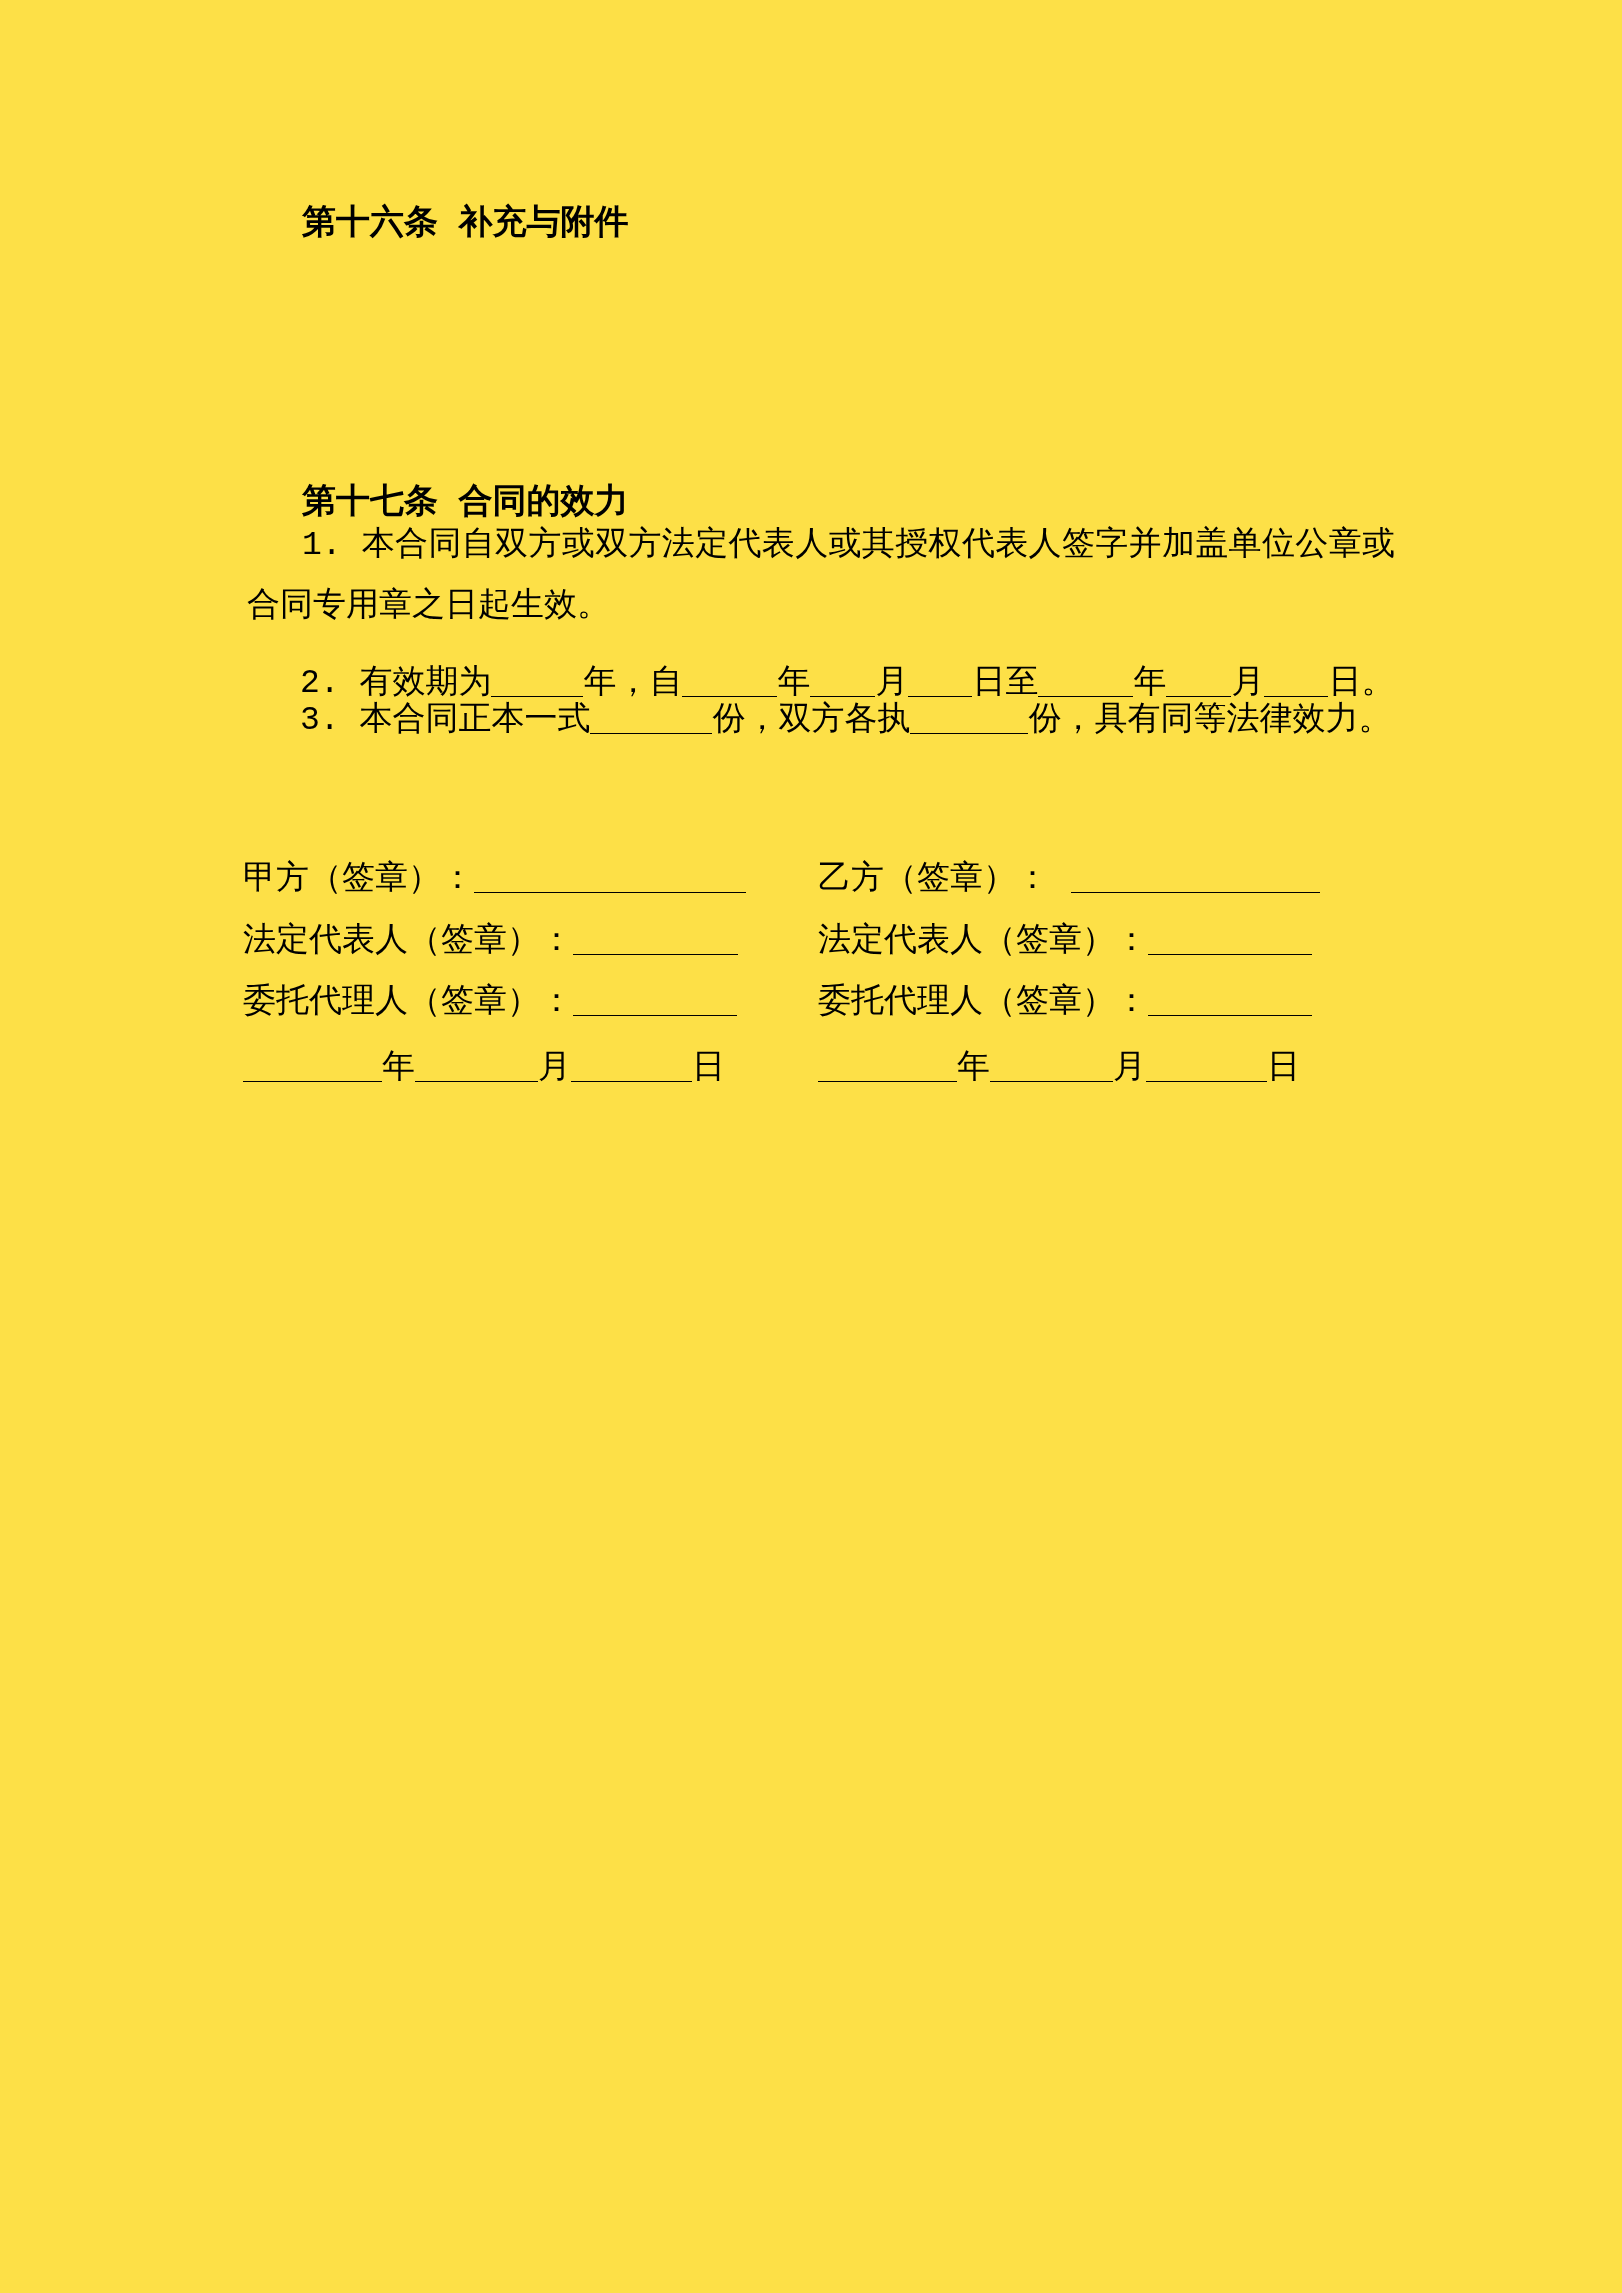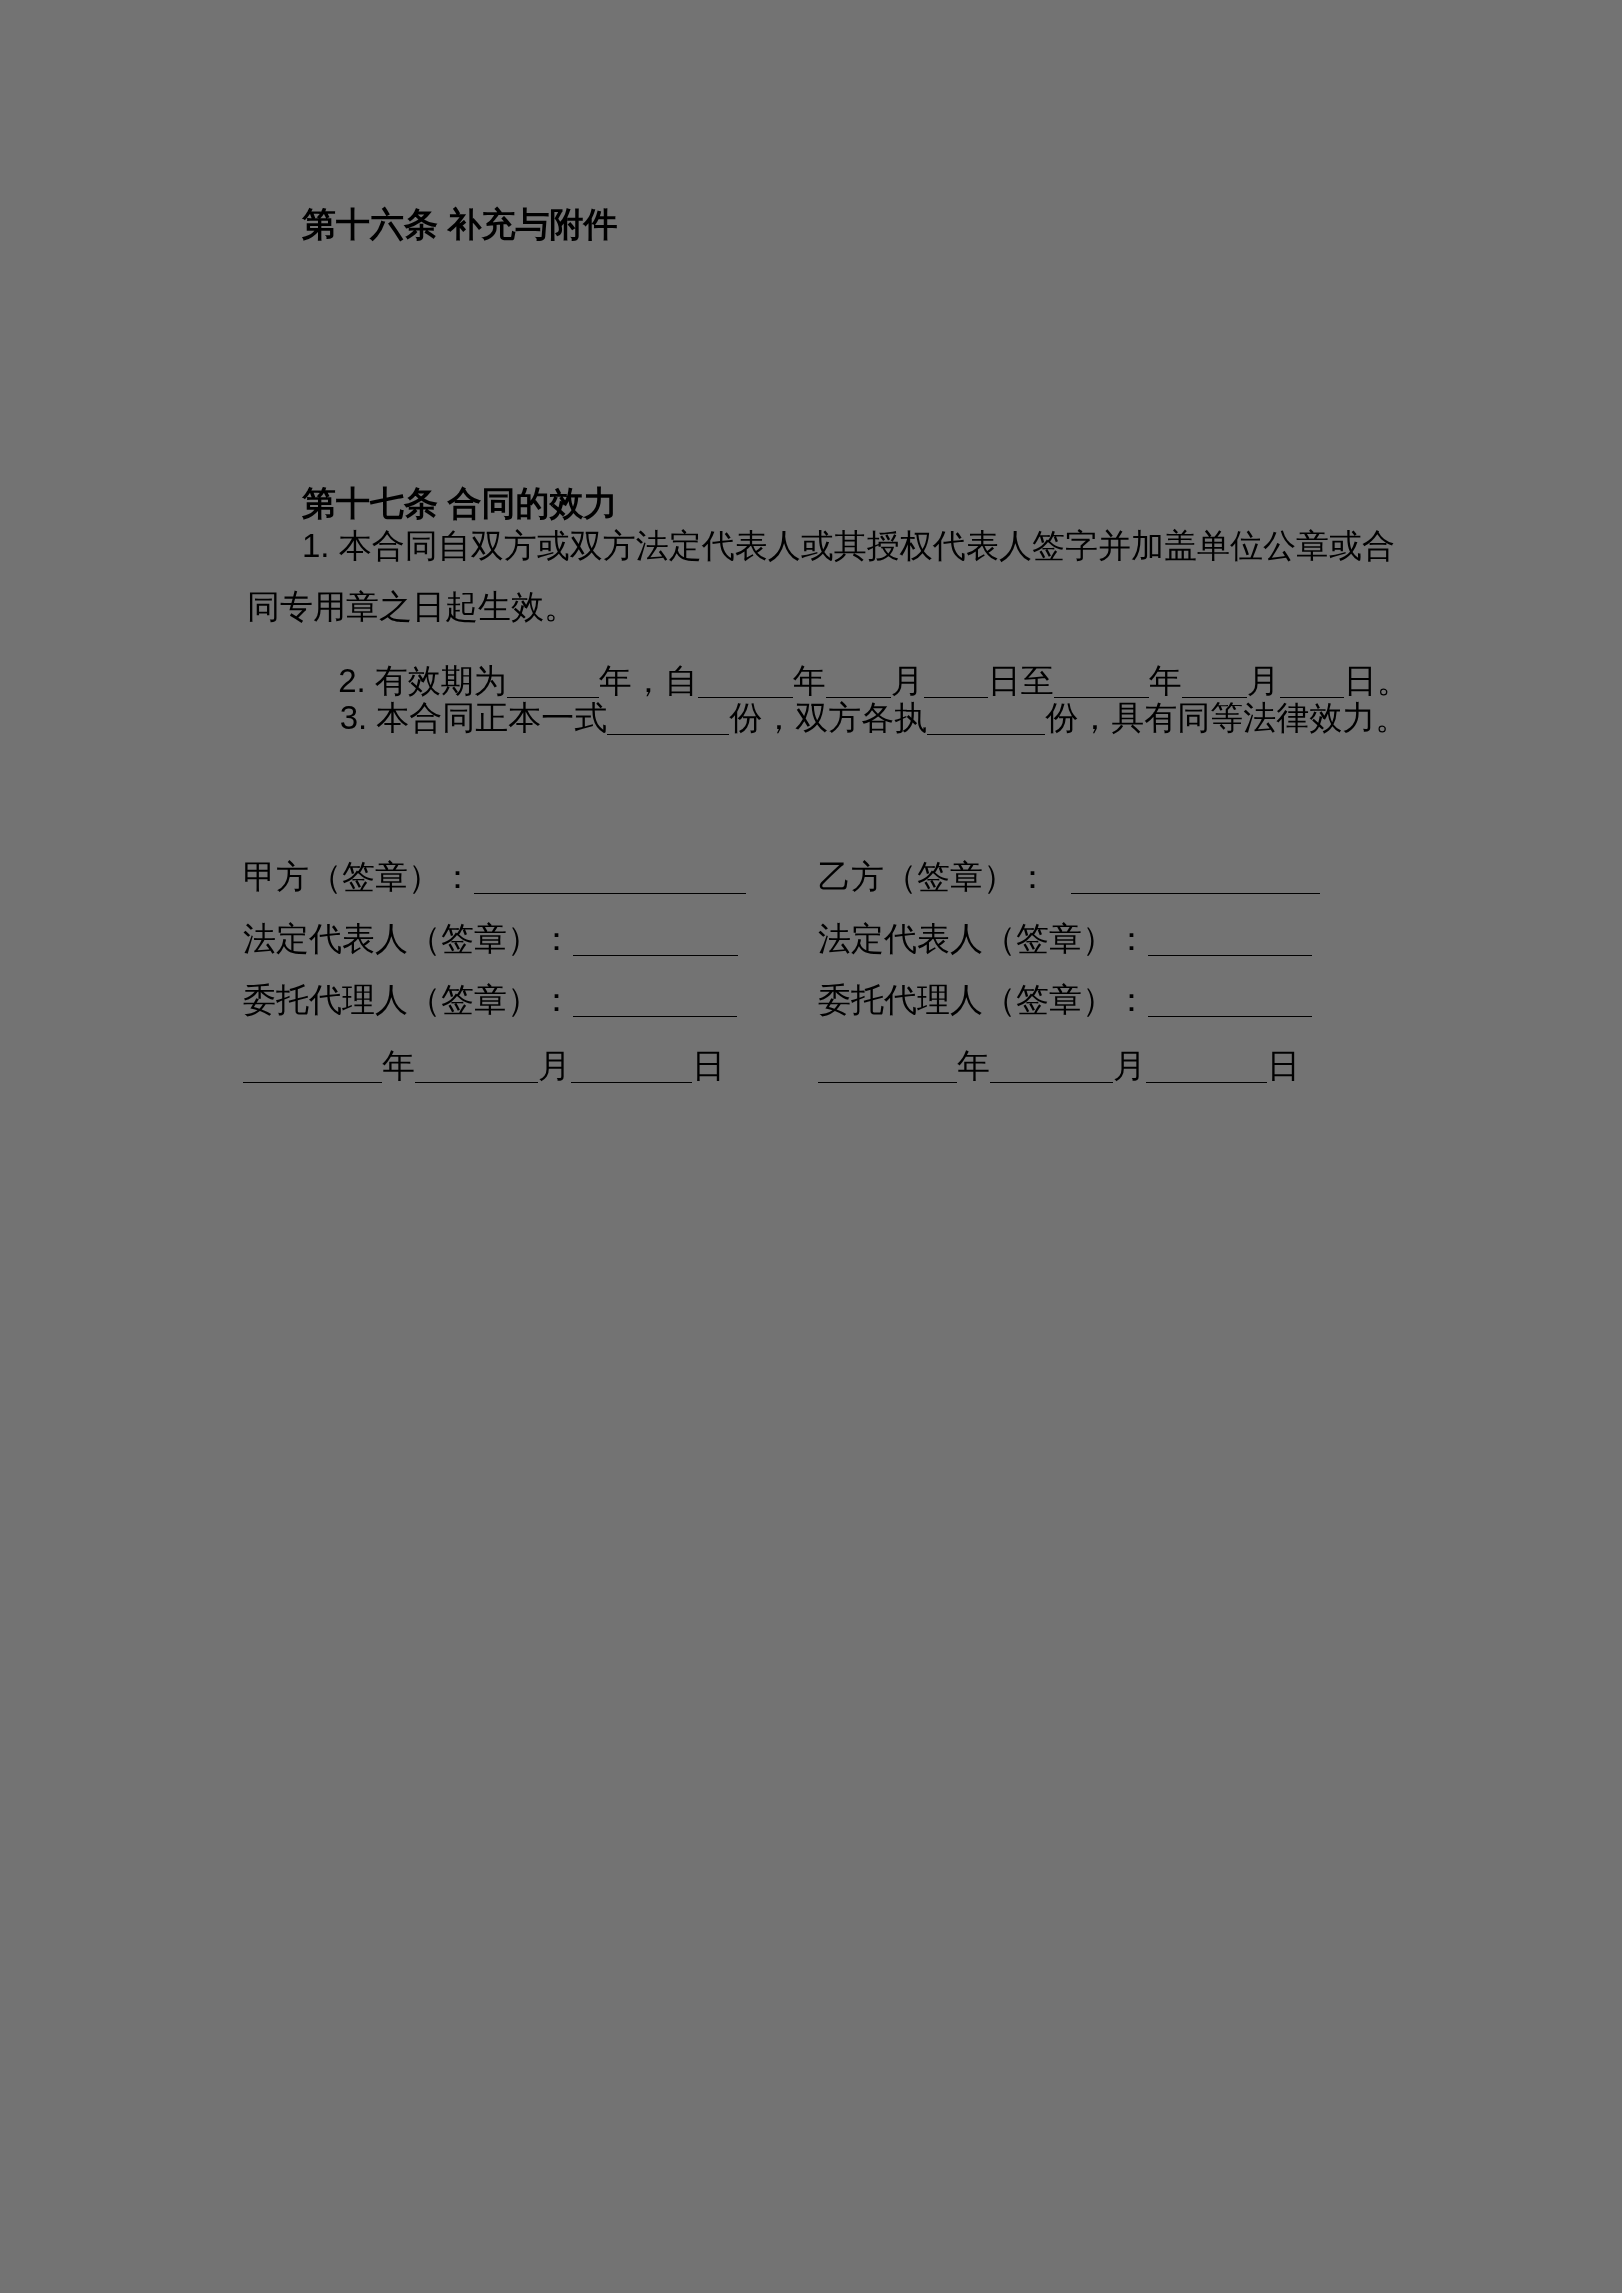--- a/index.html
+++ b/index.html
@@ -4,42 +4,41 @@
 <style>
   html, body {
     margin: 0;
     padding: 0;
     background: #ffffff;
   }
   .page {
     position: relative;
     width: 1623px;
     height: 2294px;
-    background: #737373;
+    background: #fde047;
     overflow: hidden;
-    font-family: Liberation Sans, sans-serif;
+    font-family: Liberation Mono, monospace;
     color: #000000;
     font-size: 33px;
   }
   
   .line {
     position: absolute;
     left: 247px;
     width: 1148px;
     line-height: 35px;
     white-space: nowrap;
   }
   .heading {
     font-weight: bold;
     font-size: 34px;
     padding-left: 55px;
   }
   .indent1 {
     padding-left: 53px;
-    text-align: center;
   }
   
   .flow {
     position: absolute;
     left: 247px;
     width: 1148px;
     line-height: 61px;
     text-align: justify;
     text-indent: 55px;
   }

